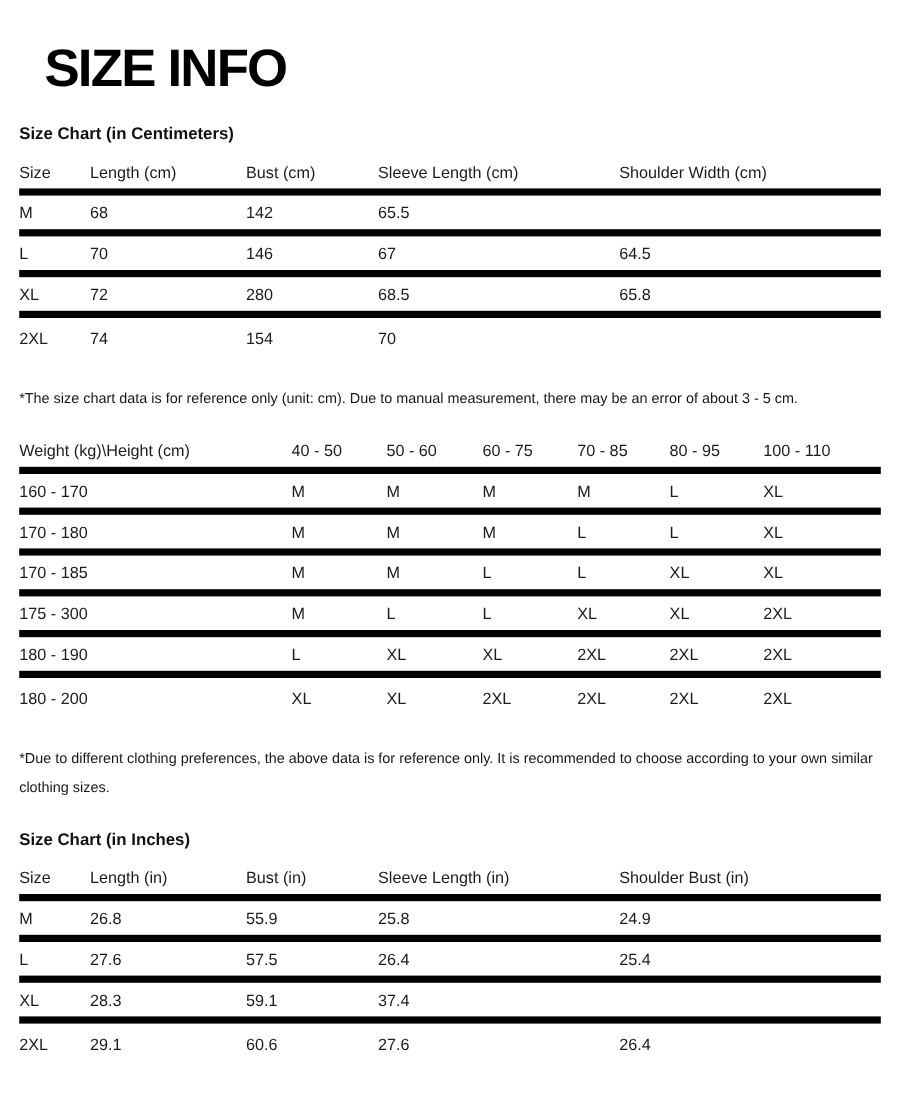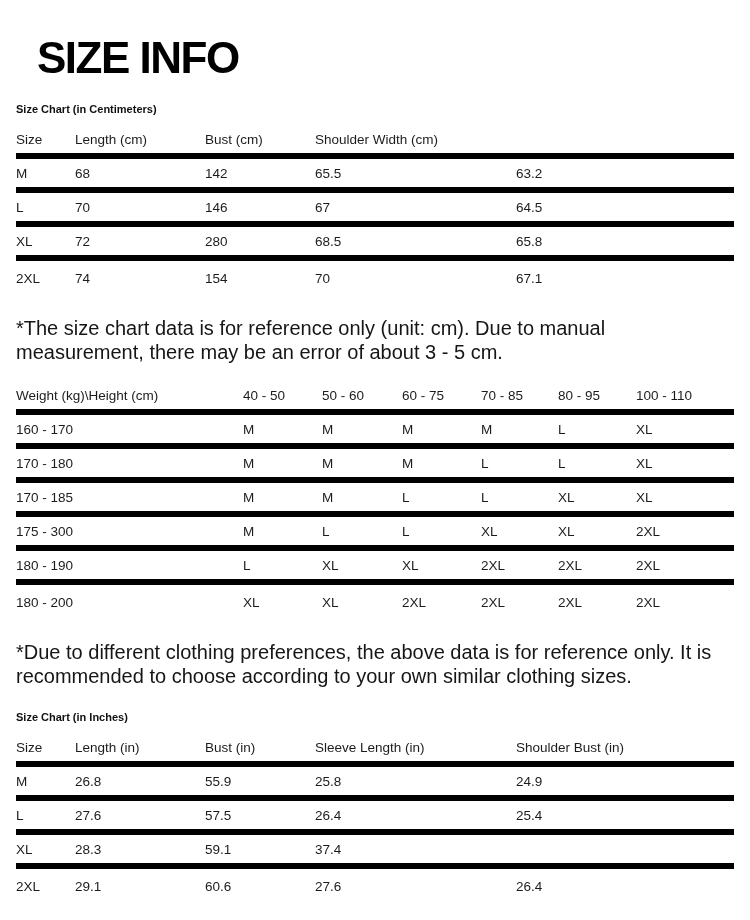--- a/index.html
+++ b/index.html
@@ -16,40 +16,40 @@
     margin: 36px 0 0 37px;
     font-size: 44px;
     line-height: 1.0;
     font-weight: 900;
     letter-spacing: -1.5px;
     color: #000000;
   }
   .content { padding: 0 16px; }
   .section-heading {
     margin: 23px 0 10px 0;
-    font-size: 11px;
+    font-size: 14px;
     font-weight: 700;
     color: #111111;
   }
   .table { width: 100%; }
   .tr {
     display: grid;
     align-items: center;
     min-height: 34px;
     border-bottom: 6px solid #000000;
     font-size: 13.5px;
     color: #1c1c1c;
   }
   .tr:last-child { border-bottom: none; }
   .size-table .tr { grid-template-columns: 59px 130px 110px 201px 1fr; }
   .fit-table  .tr { grid-template-columns: 227px 79px 80px 79px 77px 78px 1fr; }
   .td { padding: 2px 4px 2px 0; white-space: nowrap; overflow: hidden; }
   .note {
     margin: 21px 0 17px 0;
-    font-size: 20px;
+    font-size: 12px;
     line-height: 24px;
     color: #161616;
     max-width: 720px;
   }
   .fit-section { margin-top: 2px; }
 </style>
 </head>
 <body>
 
 <div class="page">
@@ -57,49 +57,48 @@
 
   <div class="content">
 
     <section>
       <h2 class="section-heading">Size Chart (in Centimeters)</h2>
       <div class="table size-table">
         <div class="tr">
           <div class="td">Size</div>
           <div class="td">Length (cm)</div>
           <div class="td">Bust (cm)</div>
+          <div class="td">Sleeve Length (cm)</div>
           <div class="td">Shoulder Width (cm)</div>
         </div>
         <div class="tr">
           <div class="td">M</div>
           <div class="td">68</div>
           <div class="td">142</div>
           <div class="td">65.5</div>
-          <div class="td">63.2</div>
         </div>
         <div class="tr">
           <div class="td">L</div>
           <div class="td">70</div>
           <div class="td">146</div>
           <div class="td">67</div>
           <div class="td">64.5</div>
         </div>
         <div class="tr">
           <div class="td">XL</div>
           <div class="td">72</div>
           <div class="td">280</div>
           <div class="td">68.5</div>
           <div class="td">65.8</div>
         </div>
         <div class="tr">
           <div class="td">2XL</div>
           <div class="td">74</div>
           <div class="td">154</div>
           <div class="td">70</div>
-          <div class="td">67.1</div>
         </div>
       </div>
       <p class="note">*The size chart data is for reference only (unit: cm). Due to manual measurement, there may be an error of about 3 - 5 cm.</p>
     </section>
 
     <section class="fit-section">
       <div class="table fit-table">
         <div class="tr">
           <div class="td">Weight (kg)\Height (cm)</div>
           <div class="td">40 - 50</div>

